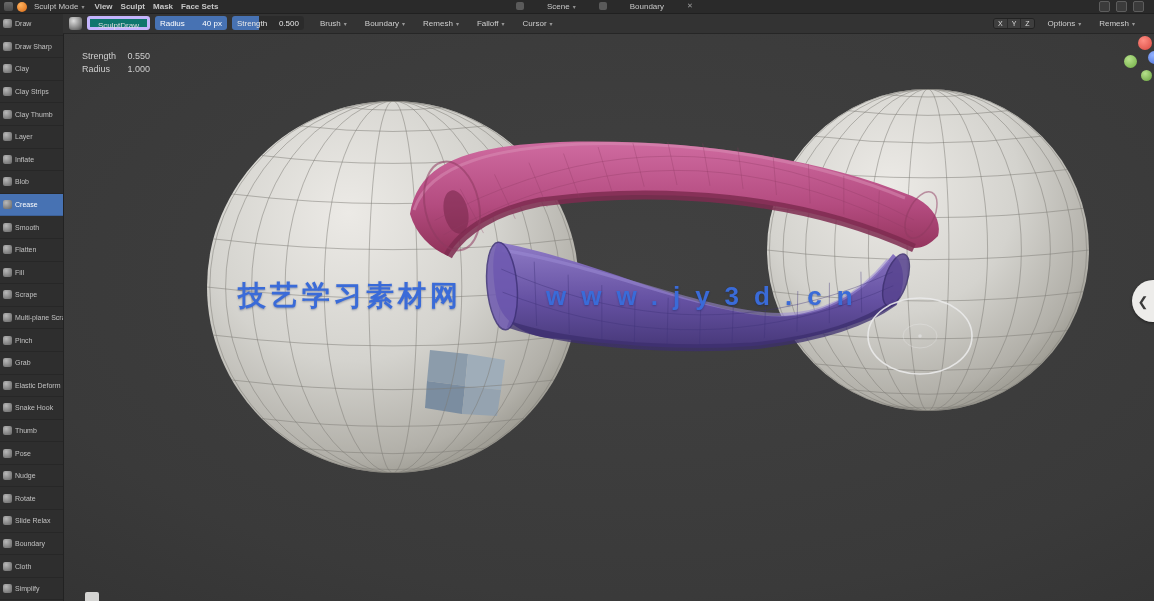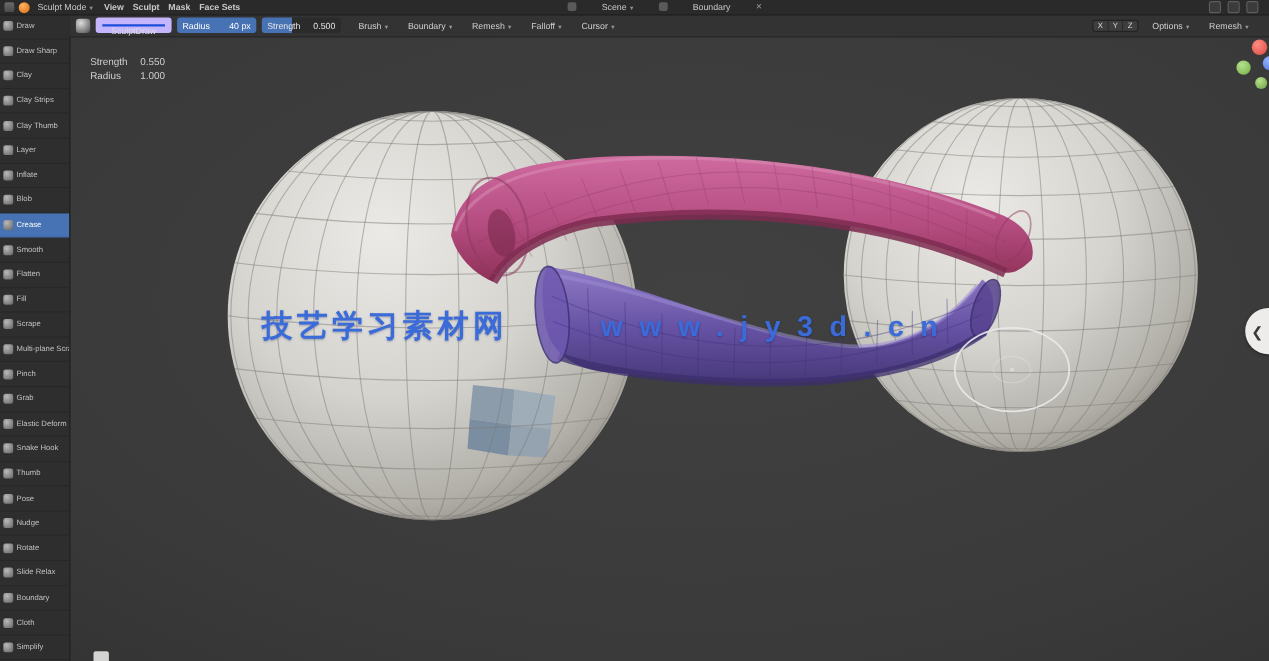--- a/index.html
+++ b/index.html
@@ -21,21 +21,21 @@
   .mini-x{opacity:.7;font-size:7px;}
   .mb-right{margin-left:auto;display:flex;align-items:center;gap:6px;padding-right:6px;}
   .hdr-ic{width:9px;height:9px;border:1px solid #5d5d5d;border-radius:2px;background:#3b3b3b;display:inline-block;}
 
   
   .toolbar{position:absolute;left:63px;right:0;top:13px;height:20px;background:#333;
     border-bottom:1px solid #262626;display:flex;align-items:center;gap:5px;padding:0 6px;
     z-index:25;font-size:8px;color:#ddd;}
   .brush-thumb{width:13px;height:13px;border-radius:3px;flex:none;
     background:radial-gradient(circle at 35% 30%,#ddd,#777 70%,#444);}
-  .tb-brushname{background:#1d4ed8;border:6px solid #c4b5fd;border-radius:3px;height:14px;line-height:13px;padding:0 8px;}
+  .tb-brushname{background:#0f766e;border:3px solid #c4b5fd;border-radius:3px;height:14px;line-height:13px;padding:0 8px;}
   .slider{height:14px;border-radius:3px;display:flex;align-items:center;justify-content:space-between;
     padding:0 5px;min-width:62px;overflow:hidden;background:#2b2b2b;color:#e6e6e6;}
   .slider.blue{background:#4772b3;color:#fff;}
   .slider.part{background:linear-gradient(to right,#4772b3 38%,#2b2b2b 38%);}
   .tb-dds{display:flex;gap:12px;margin-left:8px;}
   .tb-dd{color:#cfcfcf;}
   .tb-right{margin-left:auto;display:flex;align-items:center;gap:10px;padding-right:10px;}
   .seg{display:flex;border:1px solid #222;border-radius:3px;overflow:hidden;}
   .seg .seg-btn{background:#3e3e3e;padding:1px 4px;font-size:7px;border-right:1px solid #2a2a2a;}
   .seg .seg-btn:last-child{border-right:none;}

